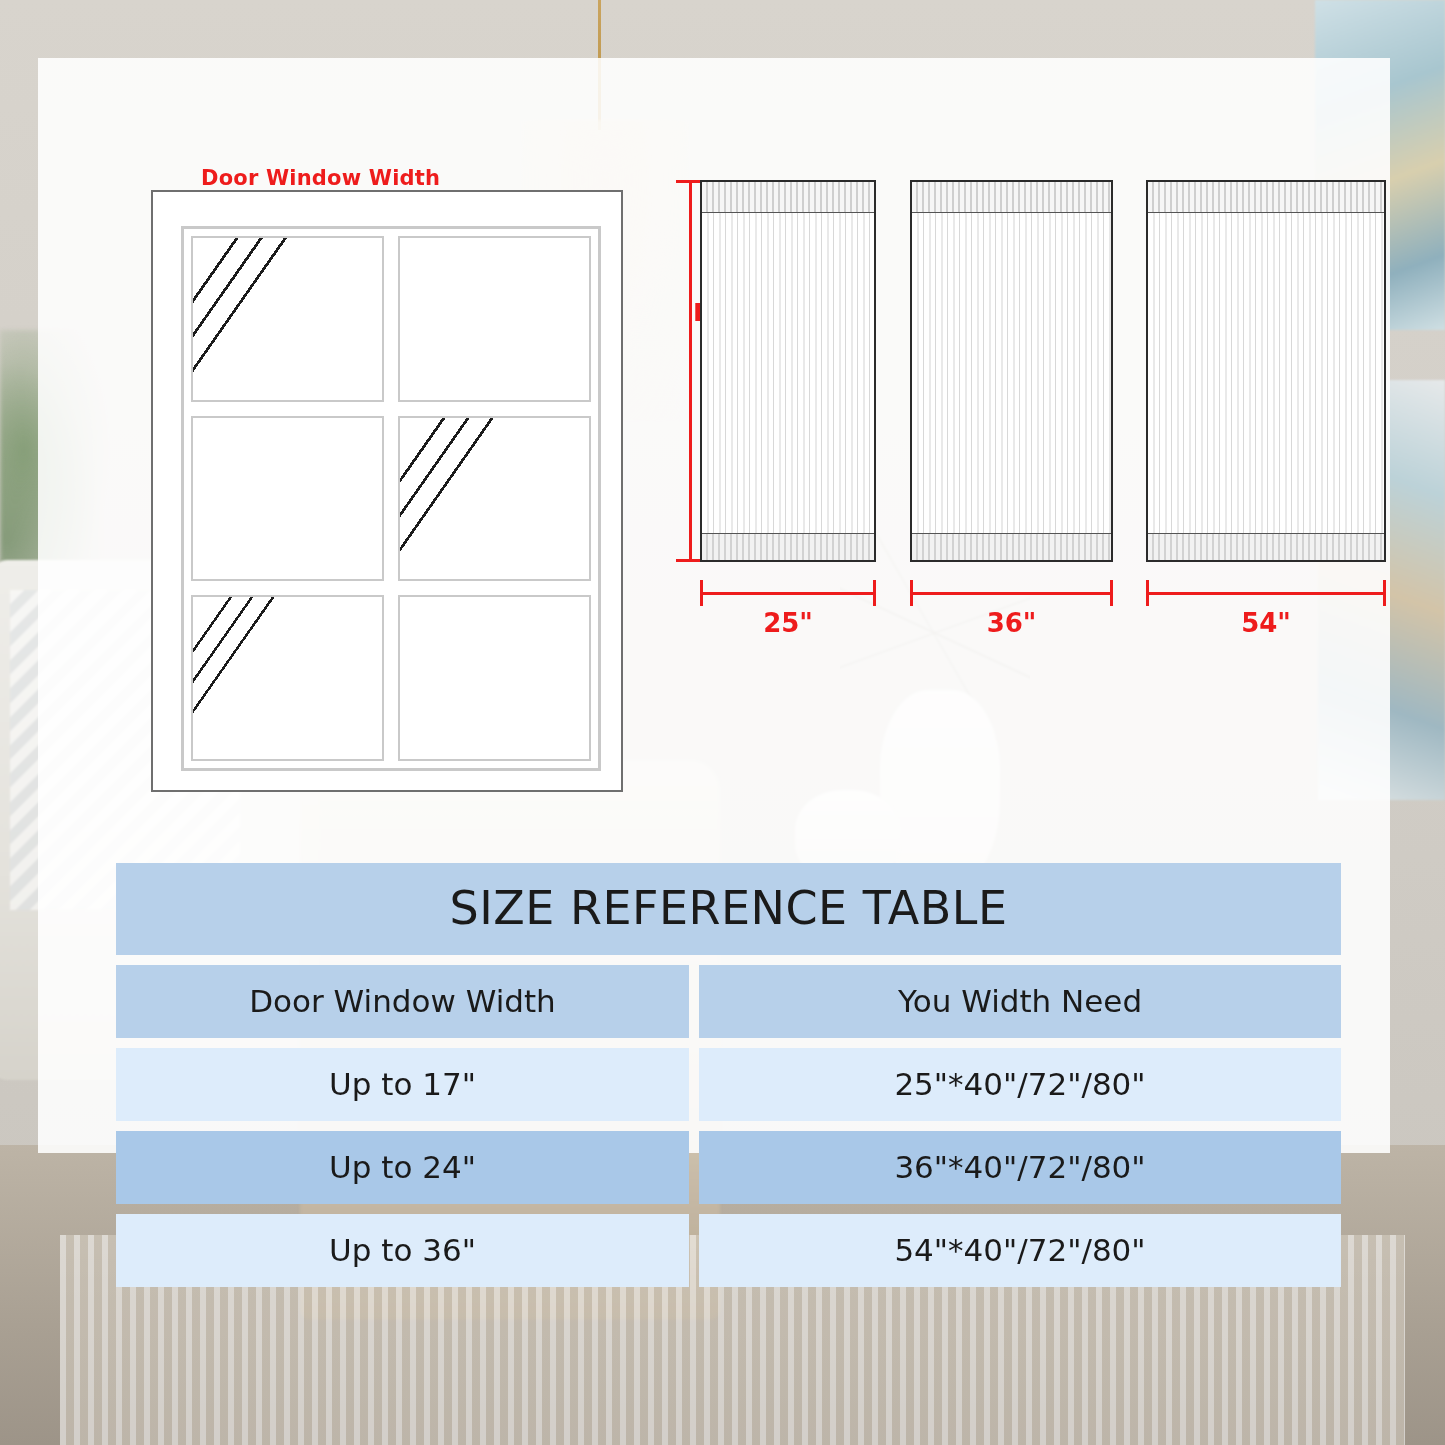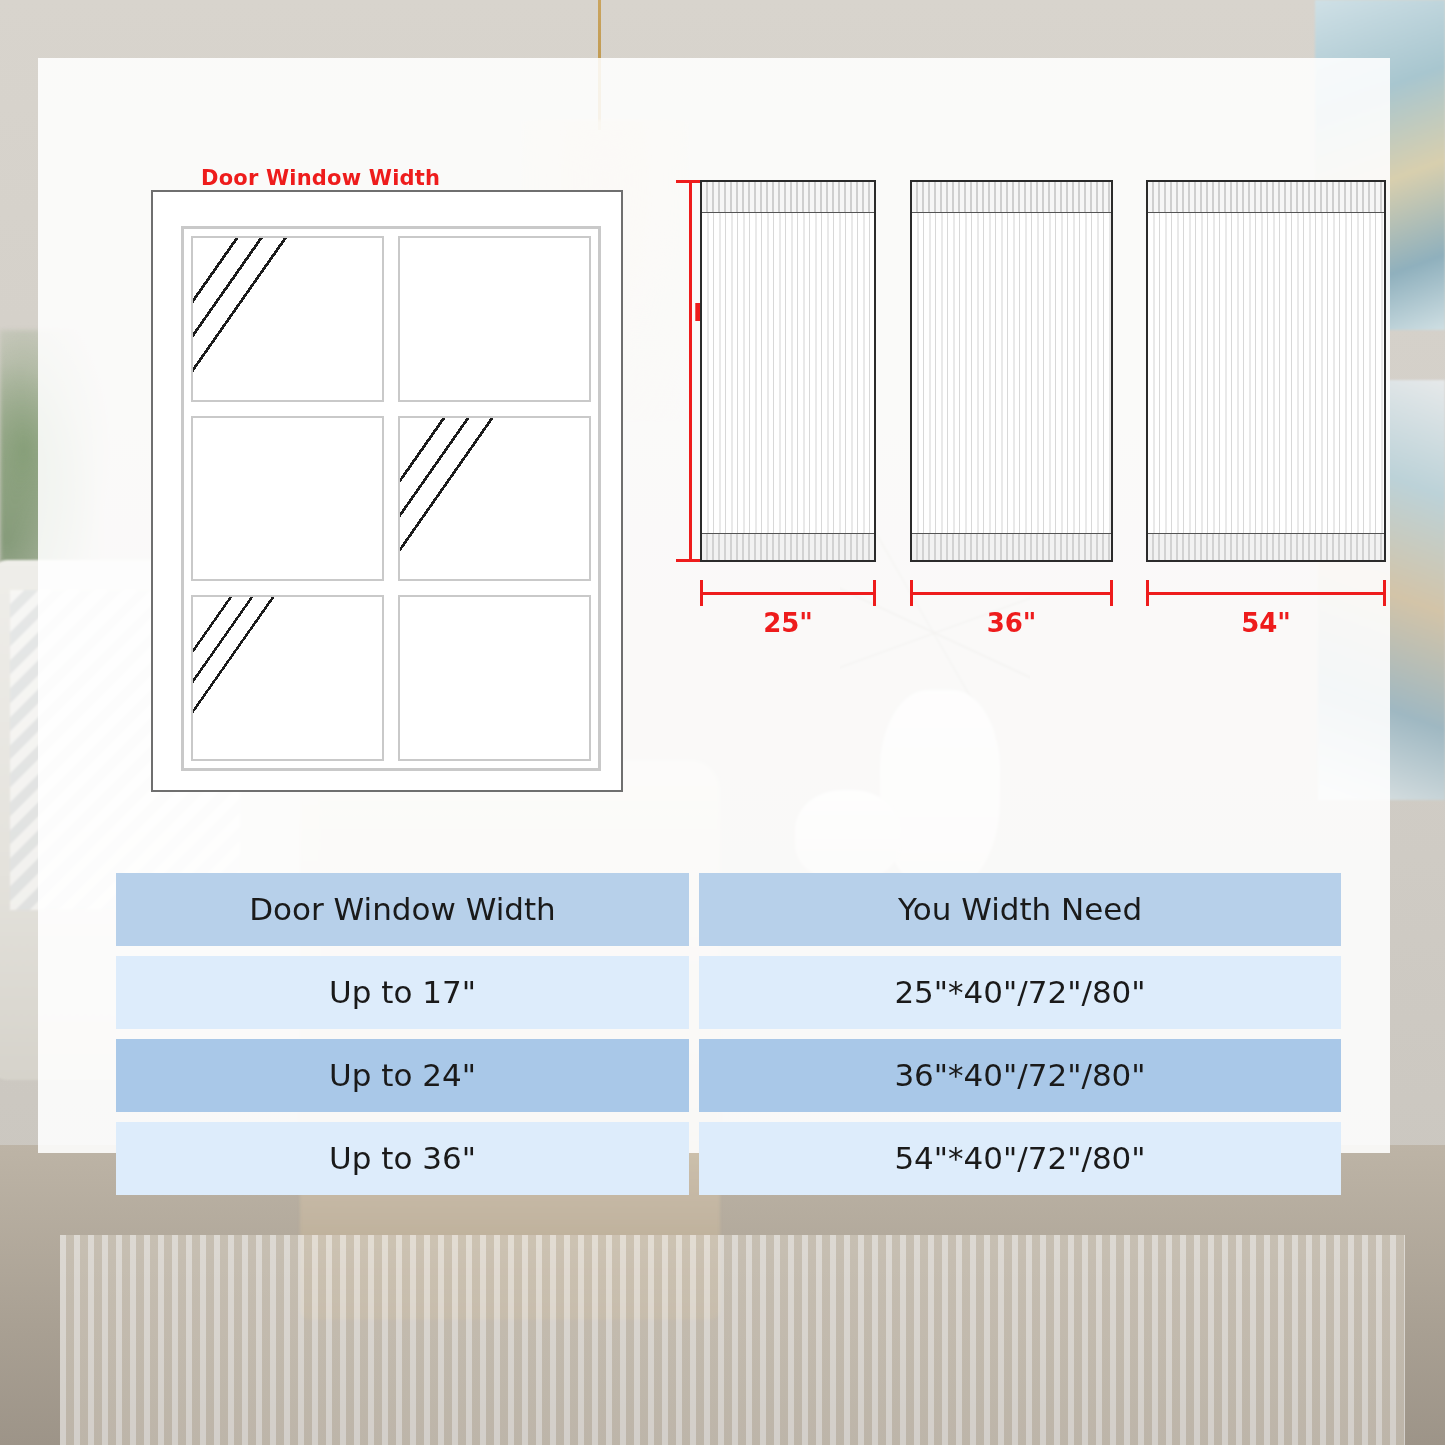--- a/index.html
+++ b/index.html
@@ -403,20 +403,21 @@
           <div class="w-line"></div>
           <div class="w-cap l"></div>
           <div class="w-cap r"></div>
           <div class="w-text label-red">54"</div>
         </div>
 
       </div>
     </div>
 
     <div class="table-wrap">
+      <div class="tbl-title">SIZE REFERENCE TABLE</div>
 
       <div class="tbl-row">
         <div class="tbl-cell left shade-a">Door Window Width</div>
         <div class="tbl-cell right shade-a">You Width Need</div>
       </div>
 
       <div class="tbl-row">
         <div class="tbl-cell left shade-b">Up to 17"</div>
         <div class="tbl-cell right shade-b">25"*40"/72"/80"</div>
       </div>

